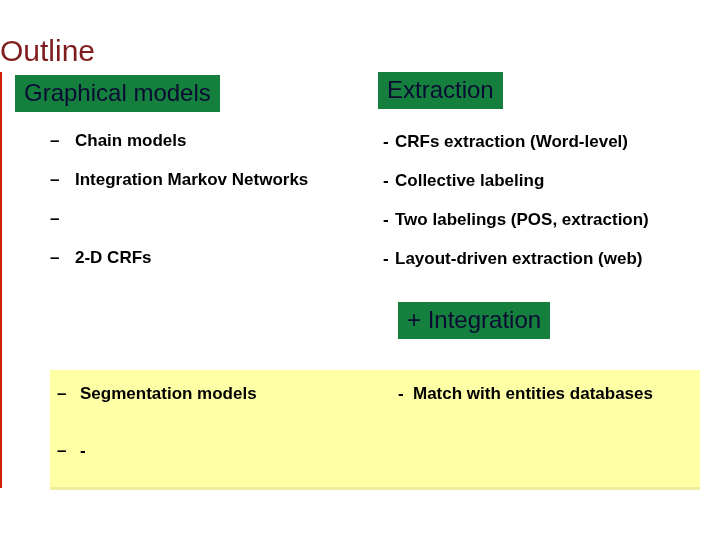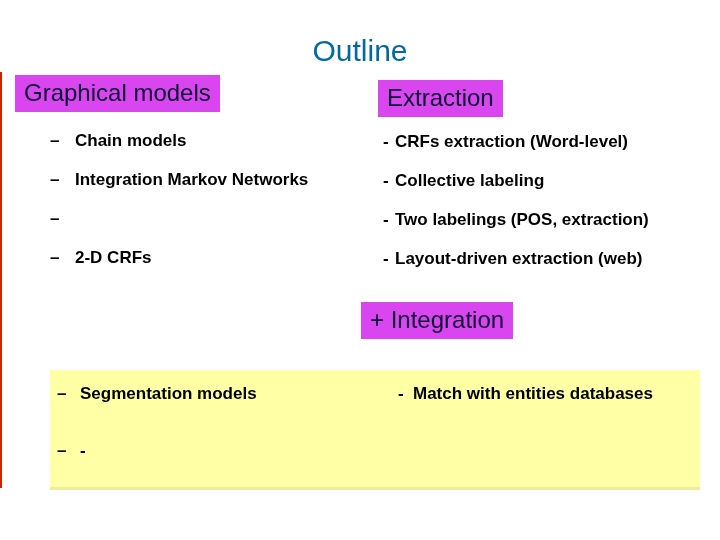--- a/index.html
+++ b/index.html
@@ -21,36 +21,36 @@
     top: 72px;
     width: 2px;
     height: 416px;
     background: #cc2200;
   }
   .title {
     position: absolute;
     left: 0;
     top: 34px;
     width: 720px;
-    text-align: center;
+    text-align: left;
     font-size: 30px;
-    color: #0369a1;
+    color: #7f1d1d;
     letter-spacing: 0px;
   }
   .hl-box {
     position: absolute;
-    background: #d946ef;
+    background: #15803d;
     color: #0b0b33;
     font-size: 24px;
     padding: 4px 9px 5px 9px;
     white-space: nowrap;
   }
   .hl-left   { left: 15px;  top: 75px; }
-  .hl-right  { left: 378px; top: 80px; }
-  .hl-integ  { left: 361px; top: 302px; }
+  .hl-right  { left: 378px; top: 72px; }
+  .hl-integ  { left: 398px; top: 302px; }
   .list {
     position: absolute;
     display: flex;
     flex-direction: column;
   }
   .list-left  { left: 50px;  top: 132px; row-gap: 22px; }
   .list-right { left: 383px; top: 133px; row-gap: 22px; }
   .list-item {
     display: flex;
     align-items: baseline;

